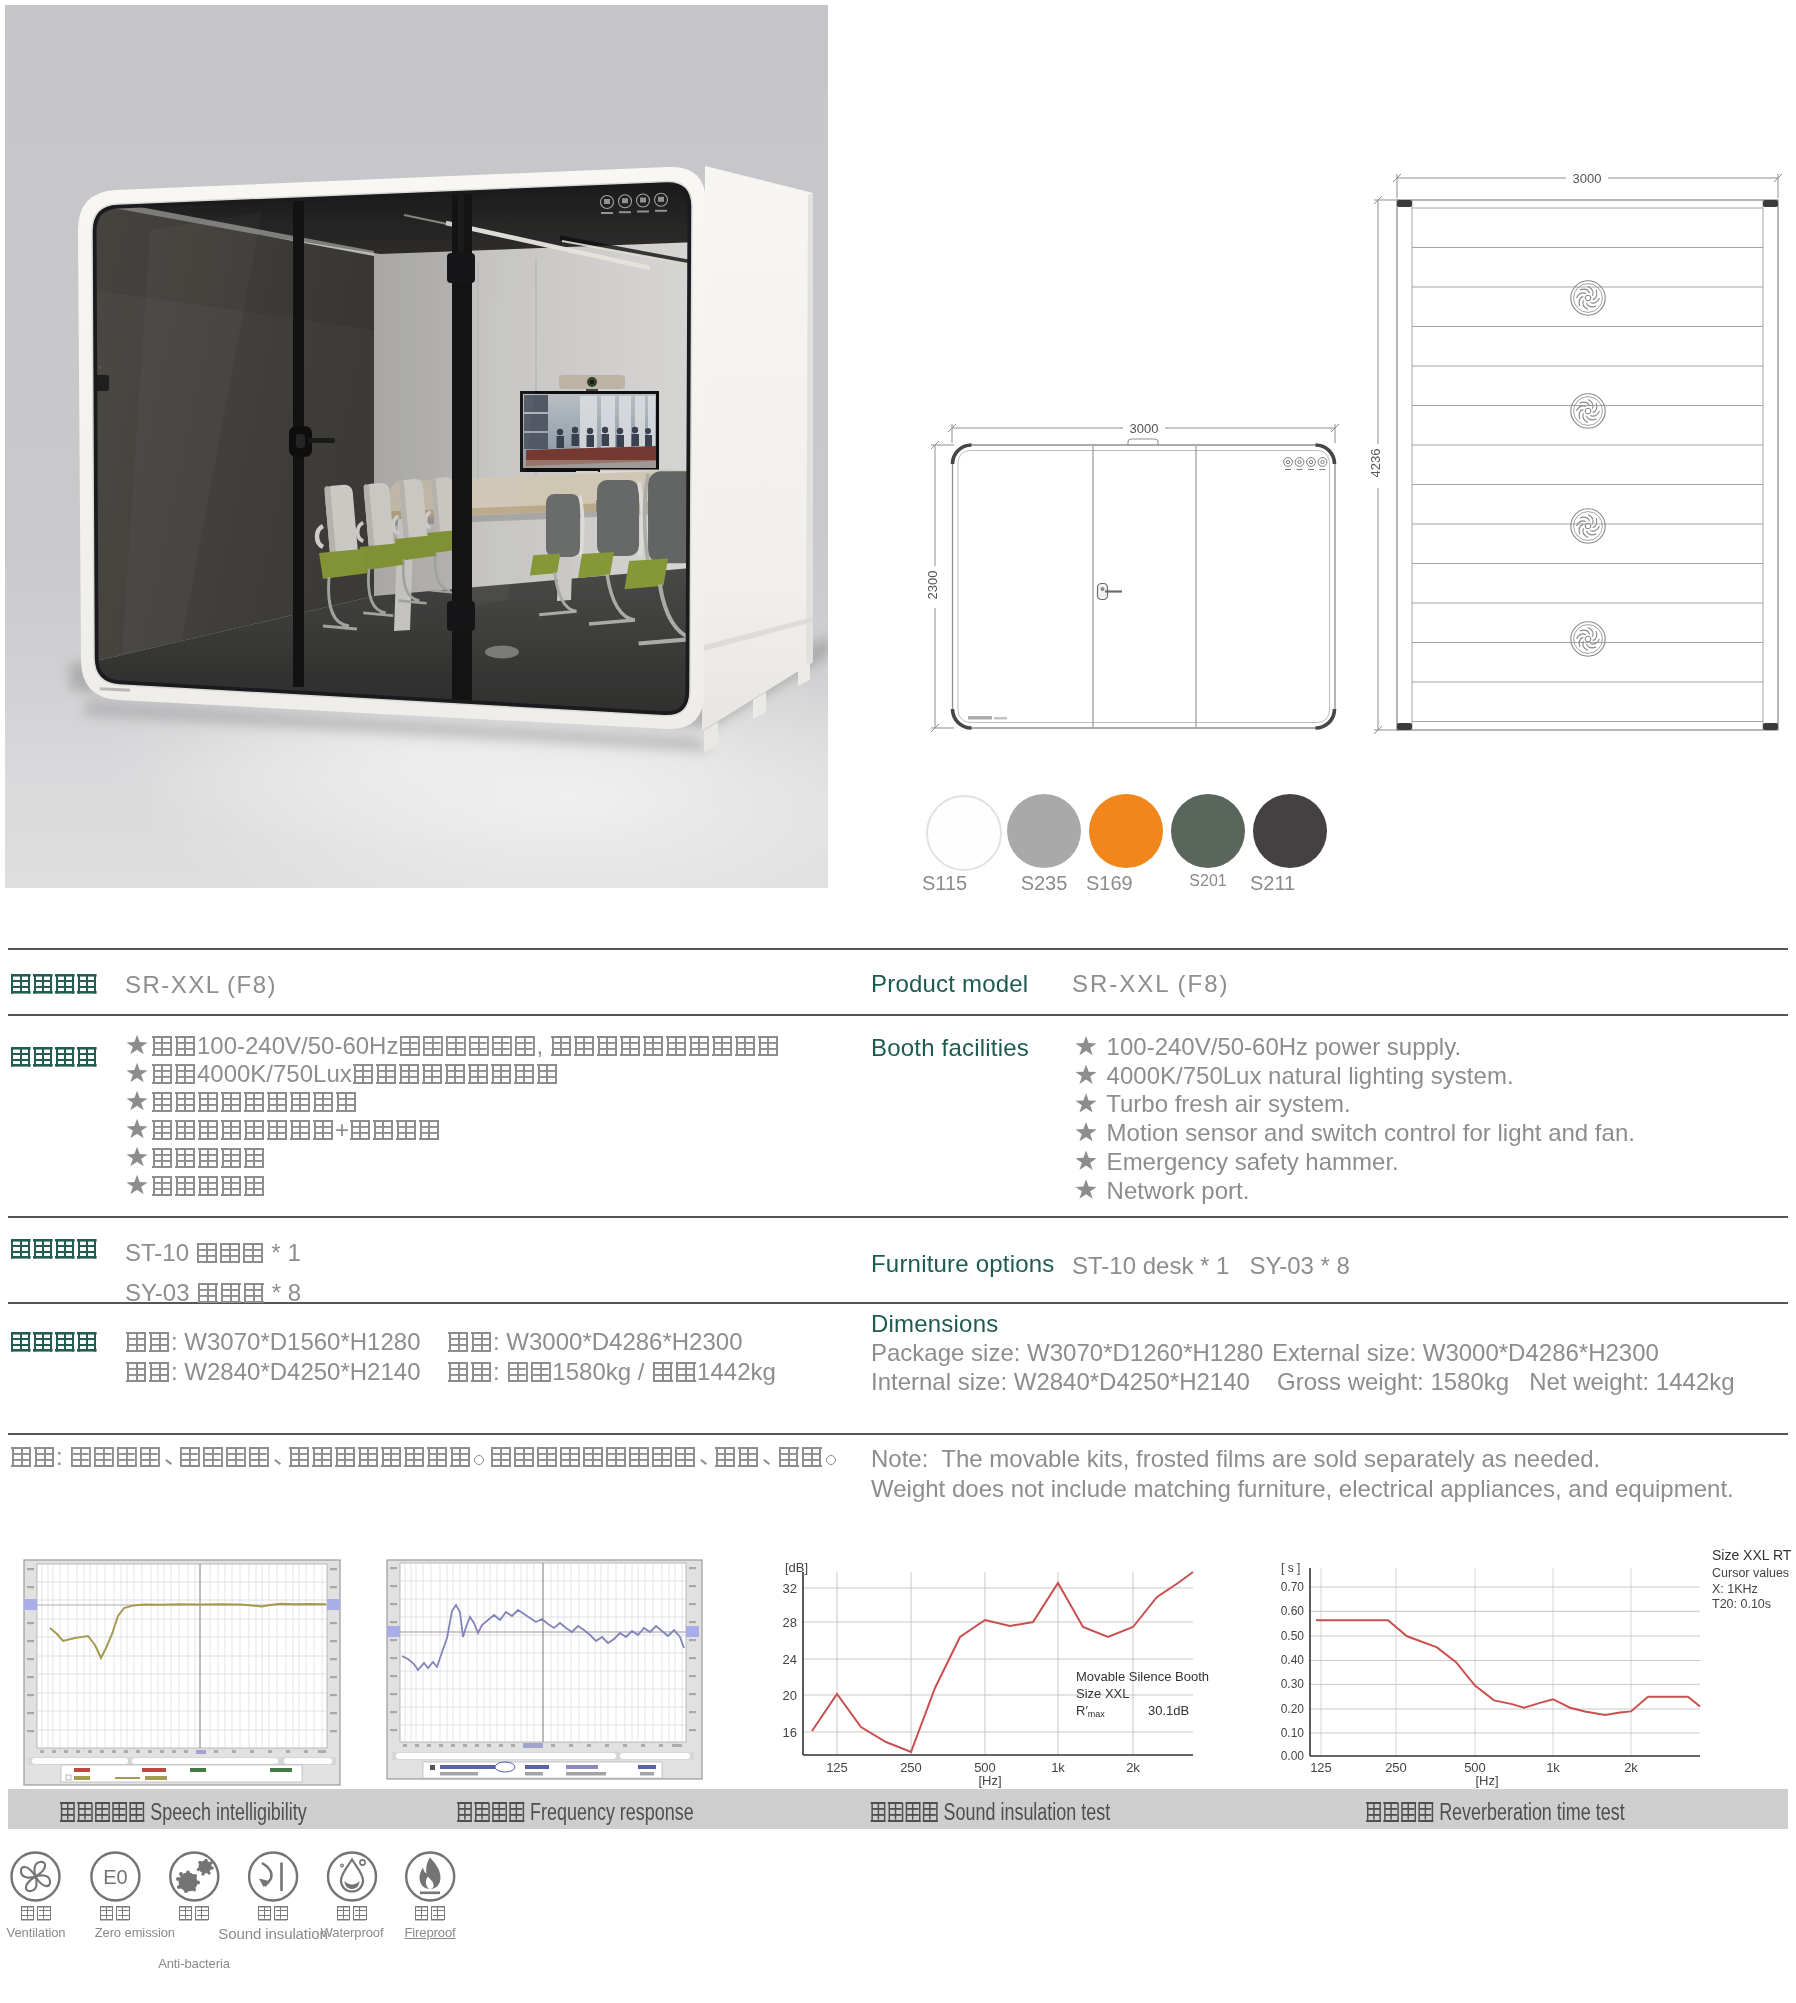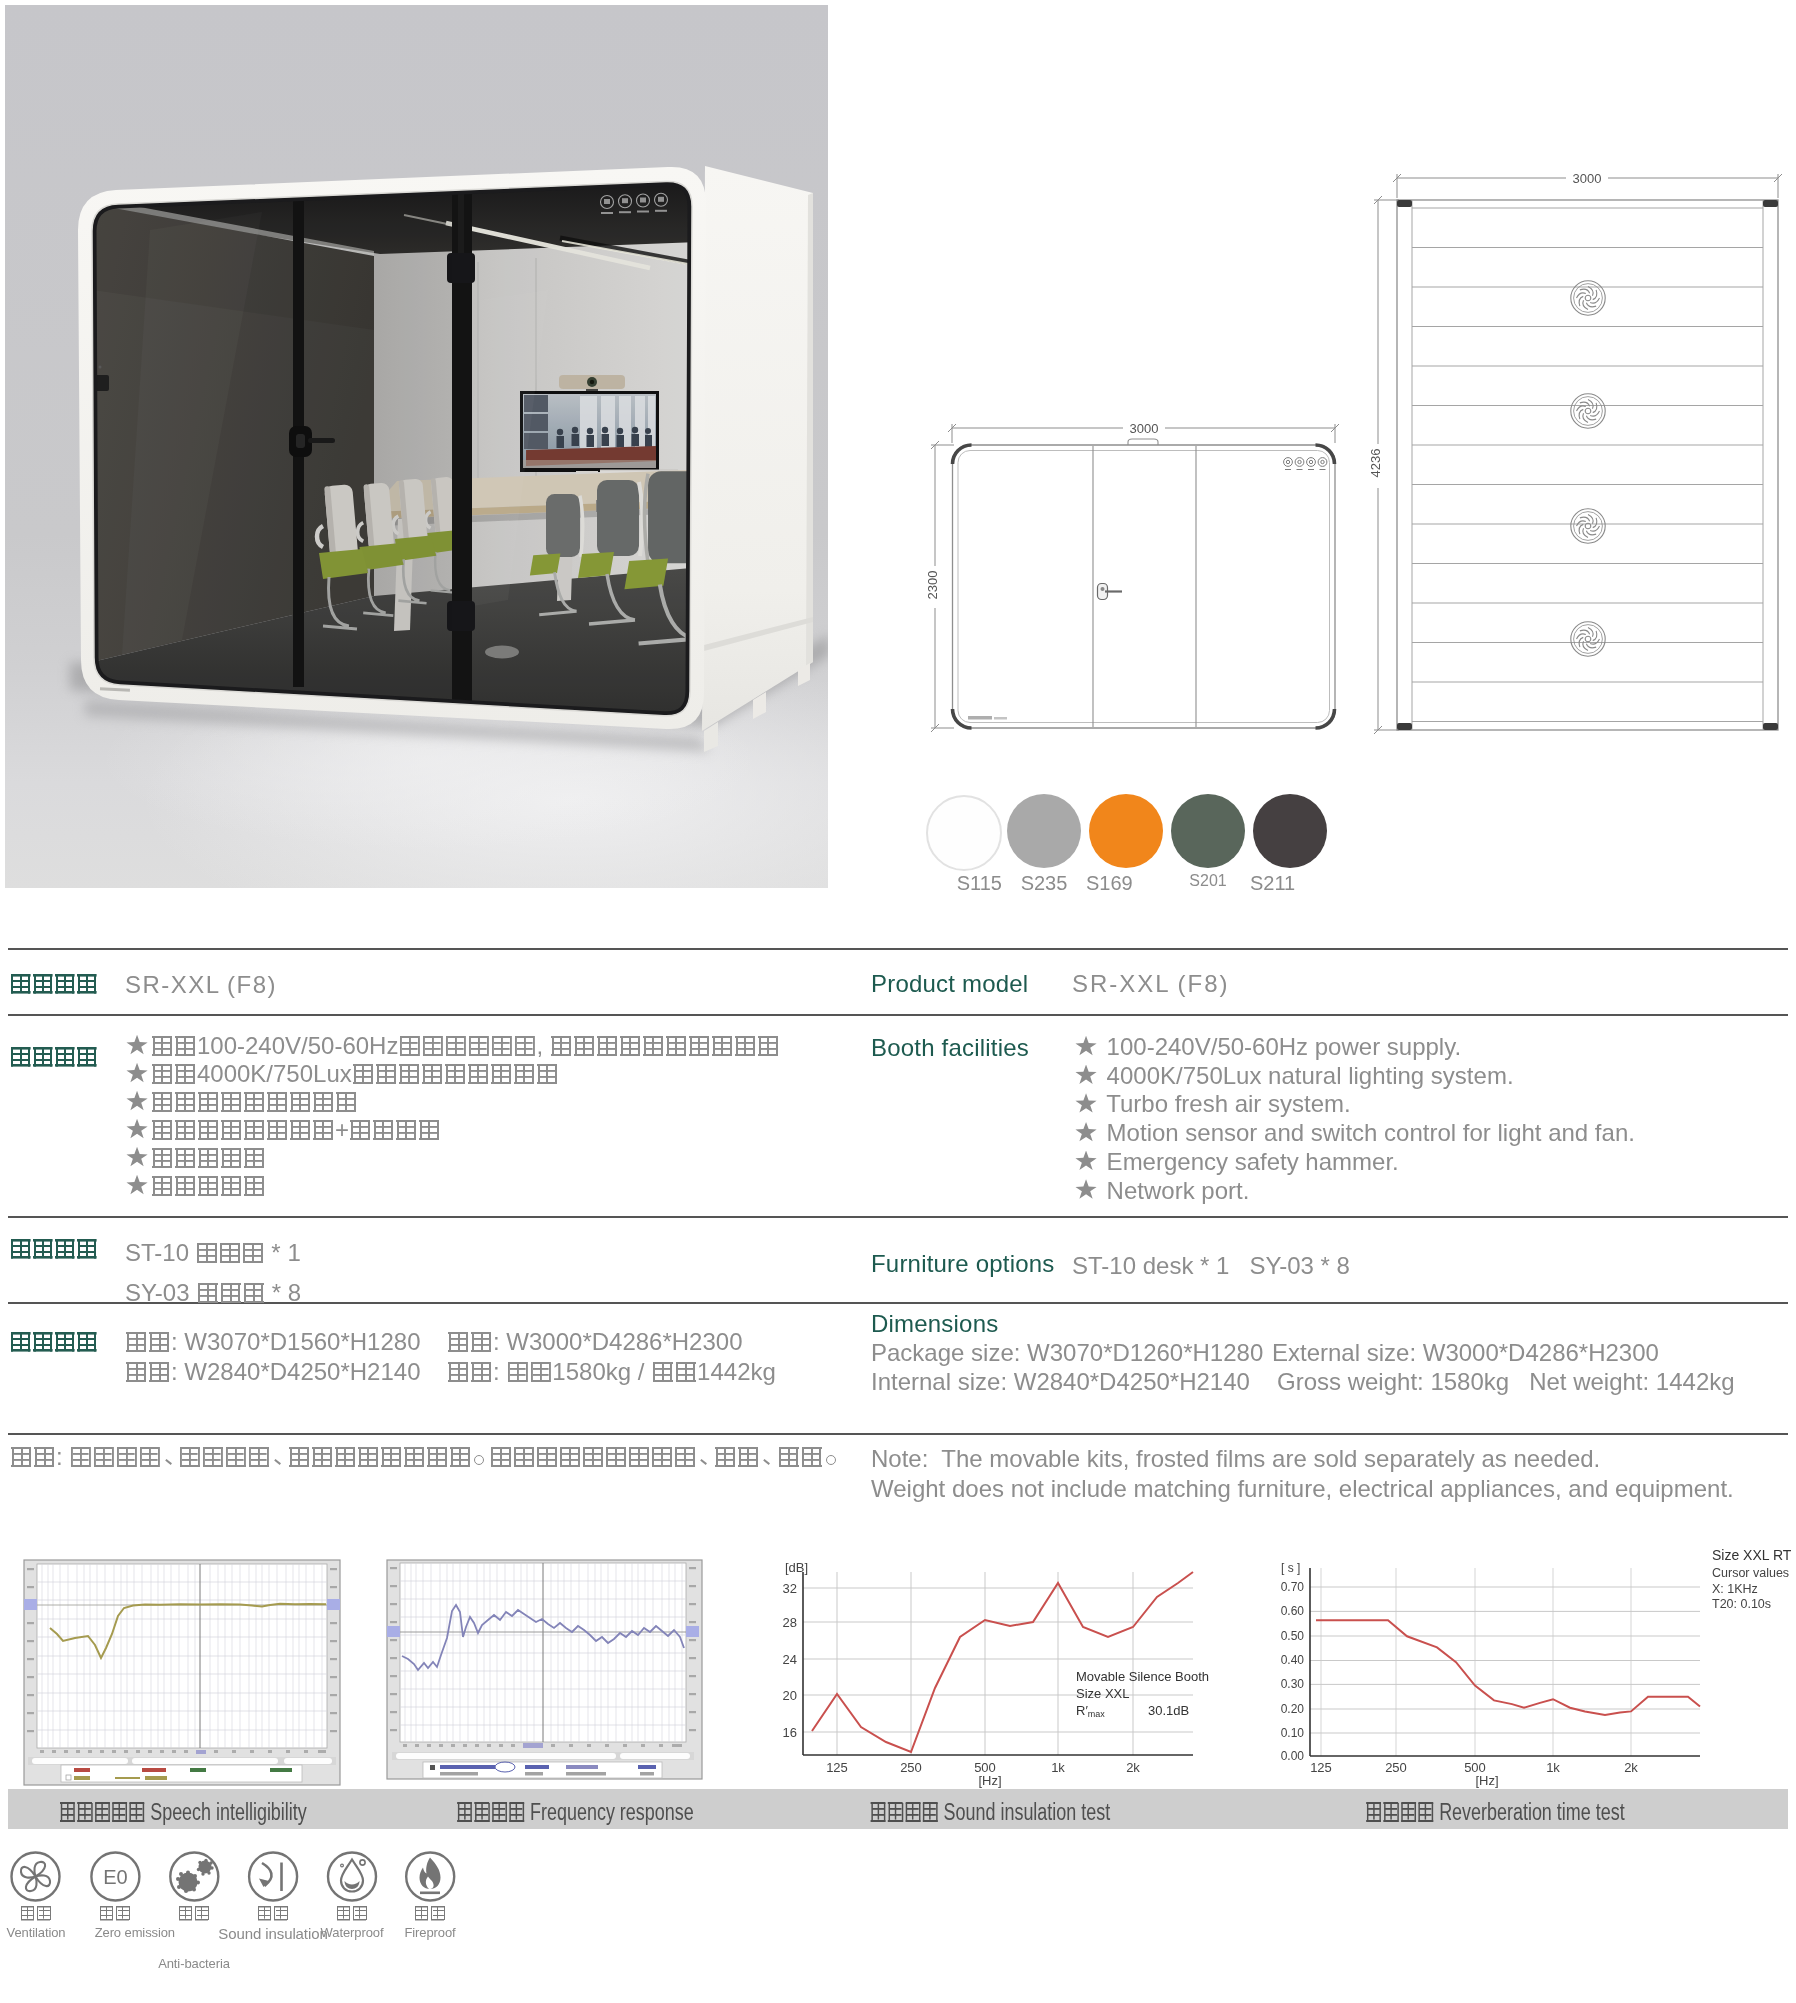--- a/index.html
+++ b/index.html
@@ -455,21 +455,21 @@
             <path d="M0,-11.5 Q7,-8 4.5,-2.2" transform="rotate(315)"></path>
           </g>
         </g>
 </g>
 </svg>
 </div>
 
 <div class="abs" id="swatches" style="left:900px;top:790px;width:500px;height:120px;">
 
 <div class="abs" style="left:26px;top:5px;width:72px;height:72px;border-radius:50%;background:#fefefe;border:2px solid #e2e2e2;"></div>
-<div class="abs" style="left:22px;top:82px;width:80px;text-align:right;font-size:20px;color:#8c8c8c;">S115</div>
+<div class="abs" style="left:22px;top:82px;width:80px;text-align:left;font-size:20px;color:#8c8c8c;">S115</div>
 
 <div class="abs" style="left:107px;top:4px;width:74px;height:74px;border-radius:50%;background:#a9a9a9;"></div>
 <div class="abs" style="left:104px;top:82px;width:80px;text-align:center;font-size:20px;color:#8c8c8c;">S235</div>
 
 <div class="abs" style="left:189px;top:4px;width:74px;height:74px;border-radius:50%;background:#f1861b;"></div>
 <div class="abs" style="left:186px;top:82px;width:80px;font-size:20px;color:#8c8c8c;">S169</div>
 
 <div class="abs" style="left:271px;top:4px;width:74px;height:74px;border-radius:50%;background:#59665b;"></div>
 <div class="abs" style="left:268px;top:82px;width:80px;text-align:center;font-size:16px;color:#8c8c8c;">S201</div>
 
@@ -922,14 +922,14 @@
 <div class="abs" style="left:-24px;top:80px;width:120px;text-align:center;font-size:13px;color:#8a8a8a;letter-spacing:-0.1px;">Ventilation</div>
 <div class="abs" style="left:55px;top:59px;width:120px;text-align:center;font-size:17px;color:#7a7a7a;"><span class="z"></span><span class="z"></span></div>
 <div class="abs" style="left:55px;top:80px;width:120px;text-align:right;font-size:13px;color:#8a8a8a;letter-spacing:-0.1px;">Zero emission</div>
 <div class="abs" style="left:134px;top:59px;width:120px;text-align:center;font-size:17px;color:#7a7a7a;"><span class="z"></span><span class="z"></span></div>
 <div class="abs" style="left:134px;top:80px;width:120px;text-align:center;font-size:13px;color:#8a8a8a;letter-spacing:-0.1px;margin-top:31px;">Anti-bacteria</div>
 <div class="abs" style="left:208px;top:59px;width:130px;text-align:center;font-size:17px;color:#7a7a7a;"><span class="z"></span><span class="z"></span></div>
 <div class="abs" style="left:208px;top:80px;width:130px;text-align:center;font-size:15px;color:#8a8a8a;letter-spacing:-0.1px;">Sound insulation</div>
 <div class="abs" style="left:292px;top:59px;width:120px;text-align:center;font-size:17px;color:#7a7a7a;"><span class="z"></span><span class="z"></span></div>
 <div class="abs" style="left:292px;top:80px;width:120px;text-align:center;font-size:13px;color:#8a8a8a;letter-spacing:-0.1px;">Waterproof</div>
 <div class="abs" style="left:370px;top:59px;width:120px;text-align:center;font-size:17px;color:#7a7a7a;"><span class="z"></span><span class="z"></span></div>
-<div class="abs" style="left:370px;top:80px;width:120px;text-align:center;font-size:13px;color:#8a8a8a;letter-spacing:-0.1px;">Fireproof</div>
+<div class="abs" style="left:370px;top:80px;width:120px;text-align:center;font-size:13px;color:#8a8a8a;letter-spacing:-0.1px;text-decoration:underline;">Fireproof</div>
 </div>
 
 </body></html>

